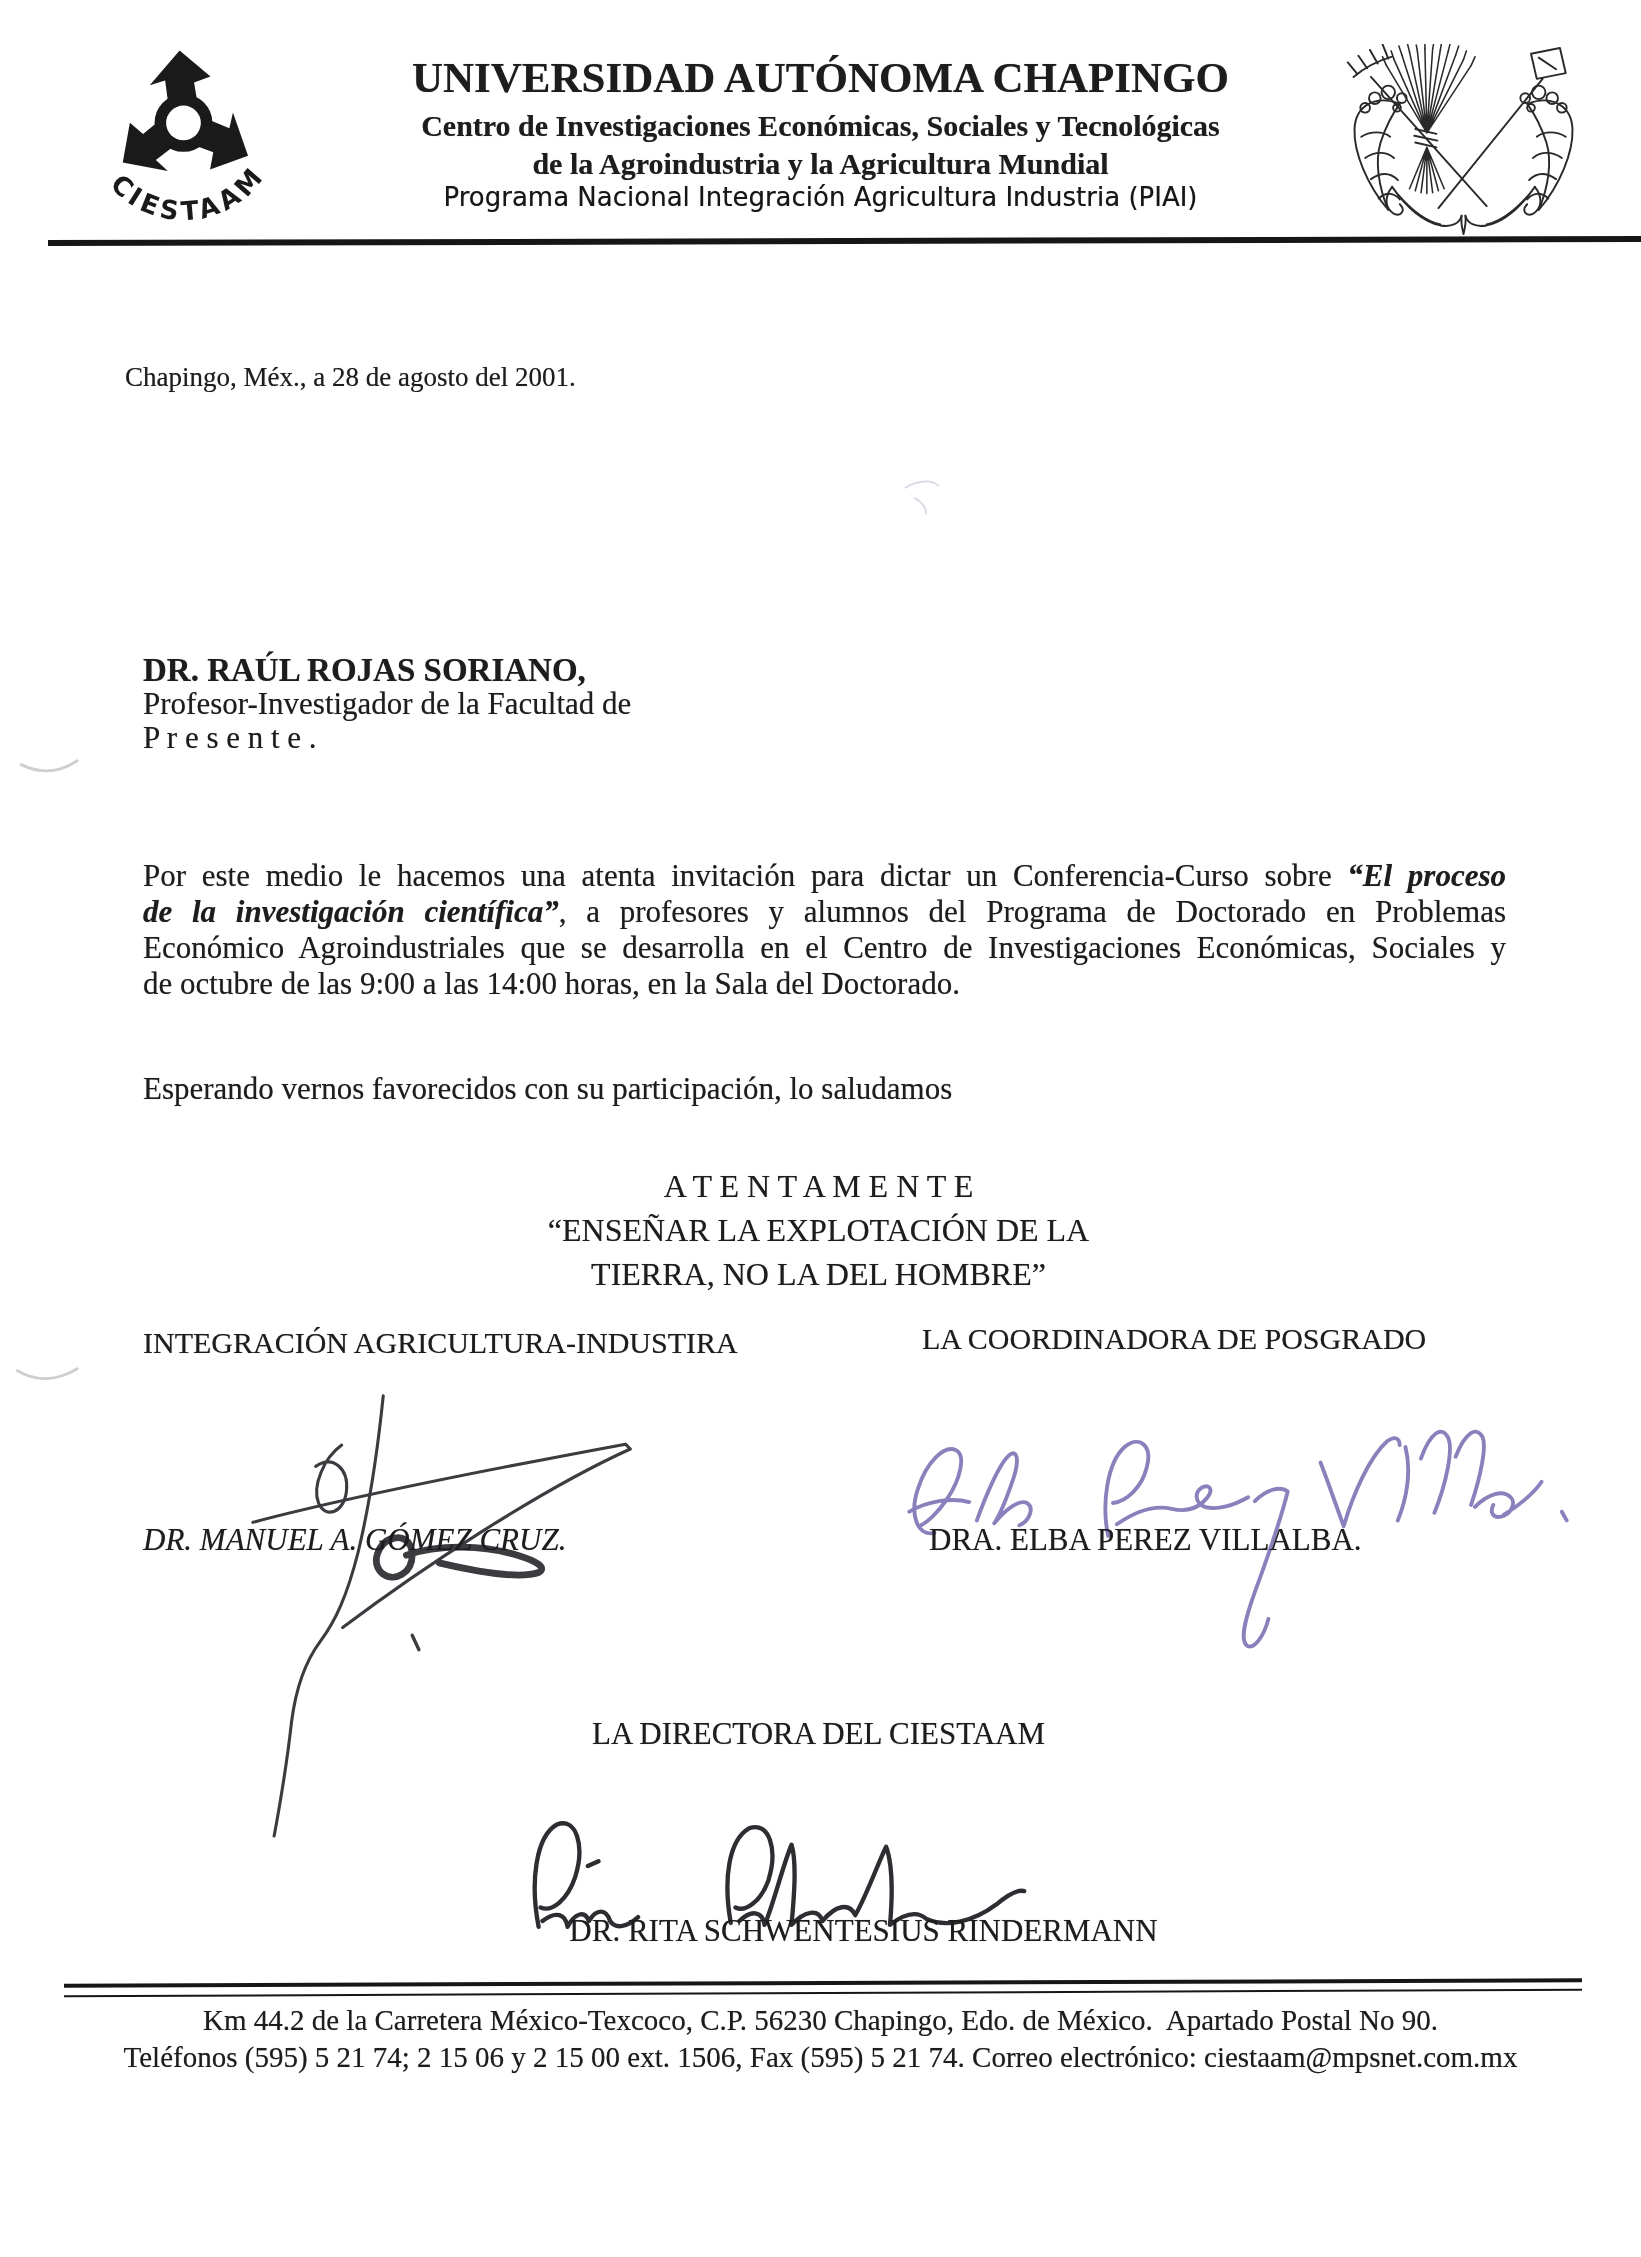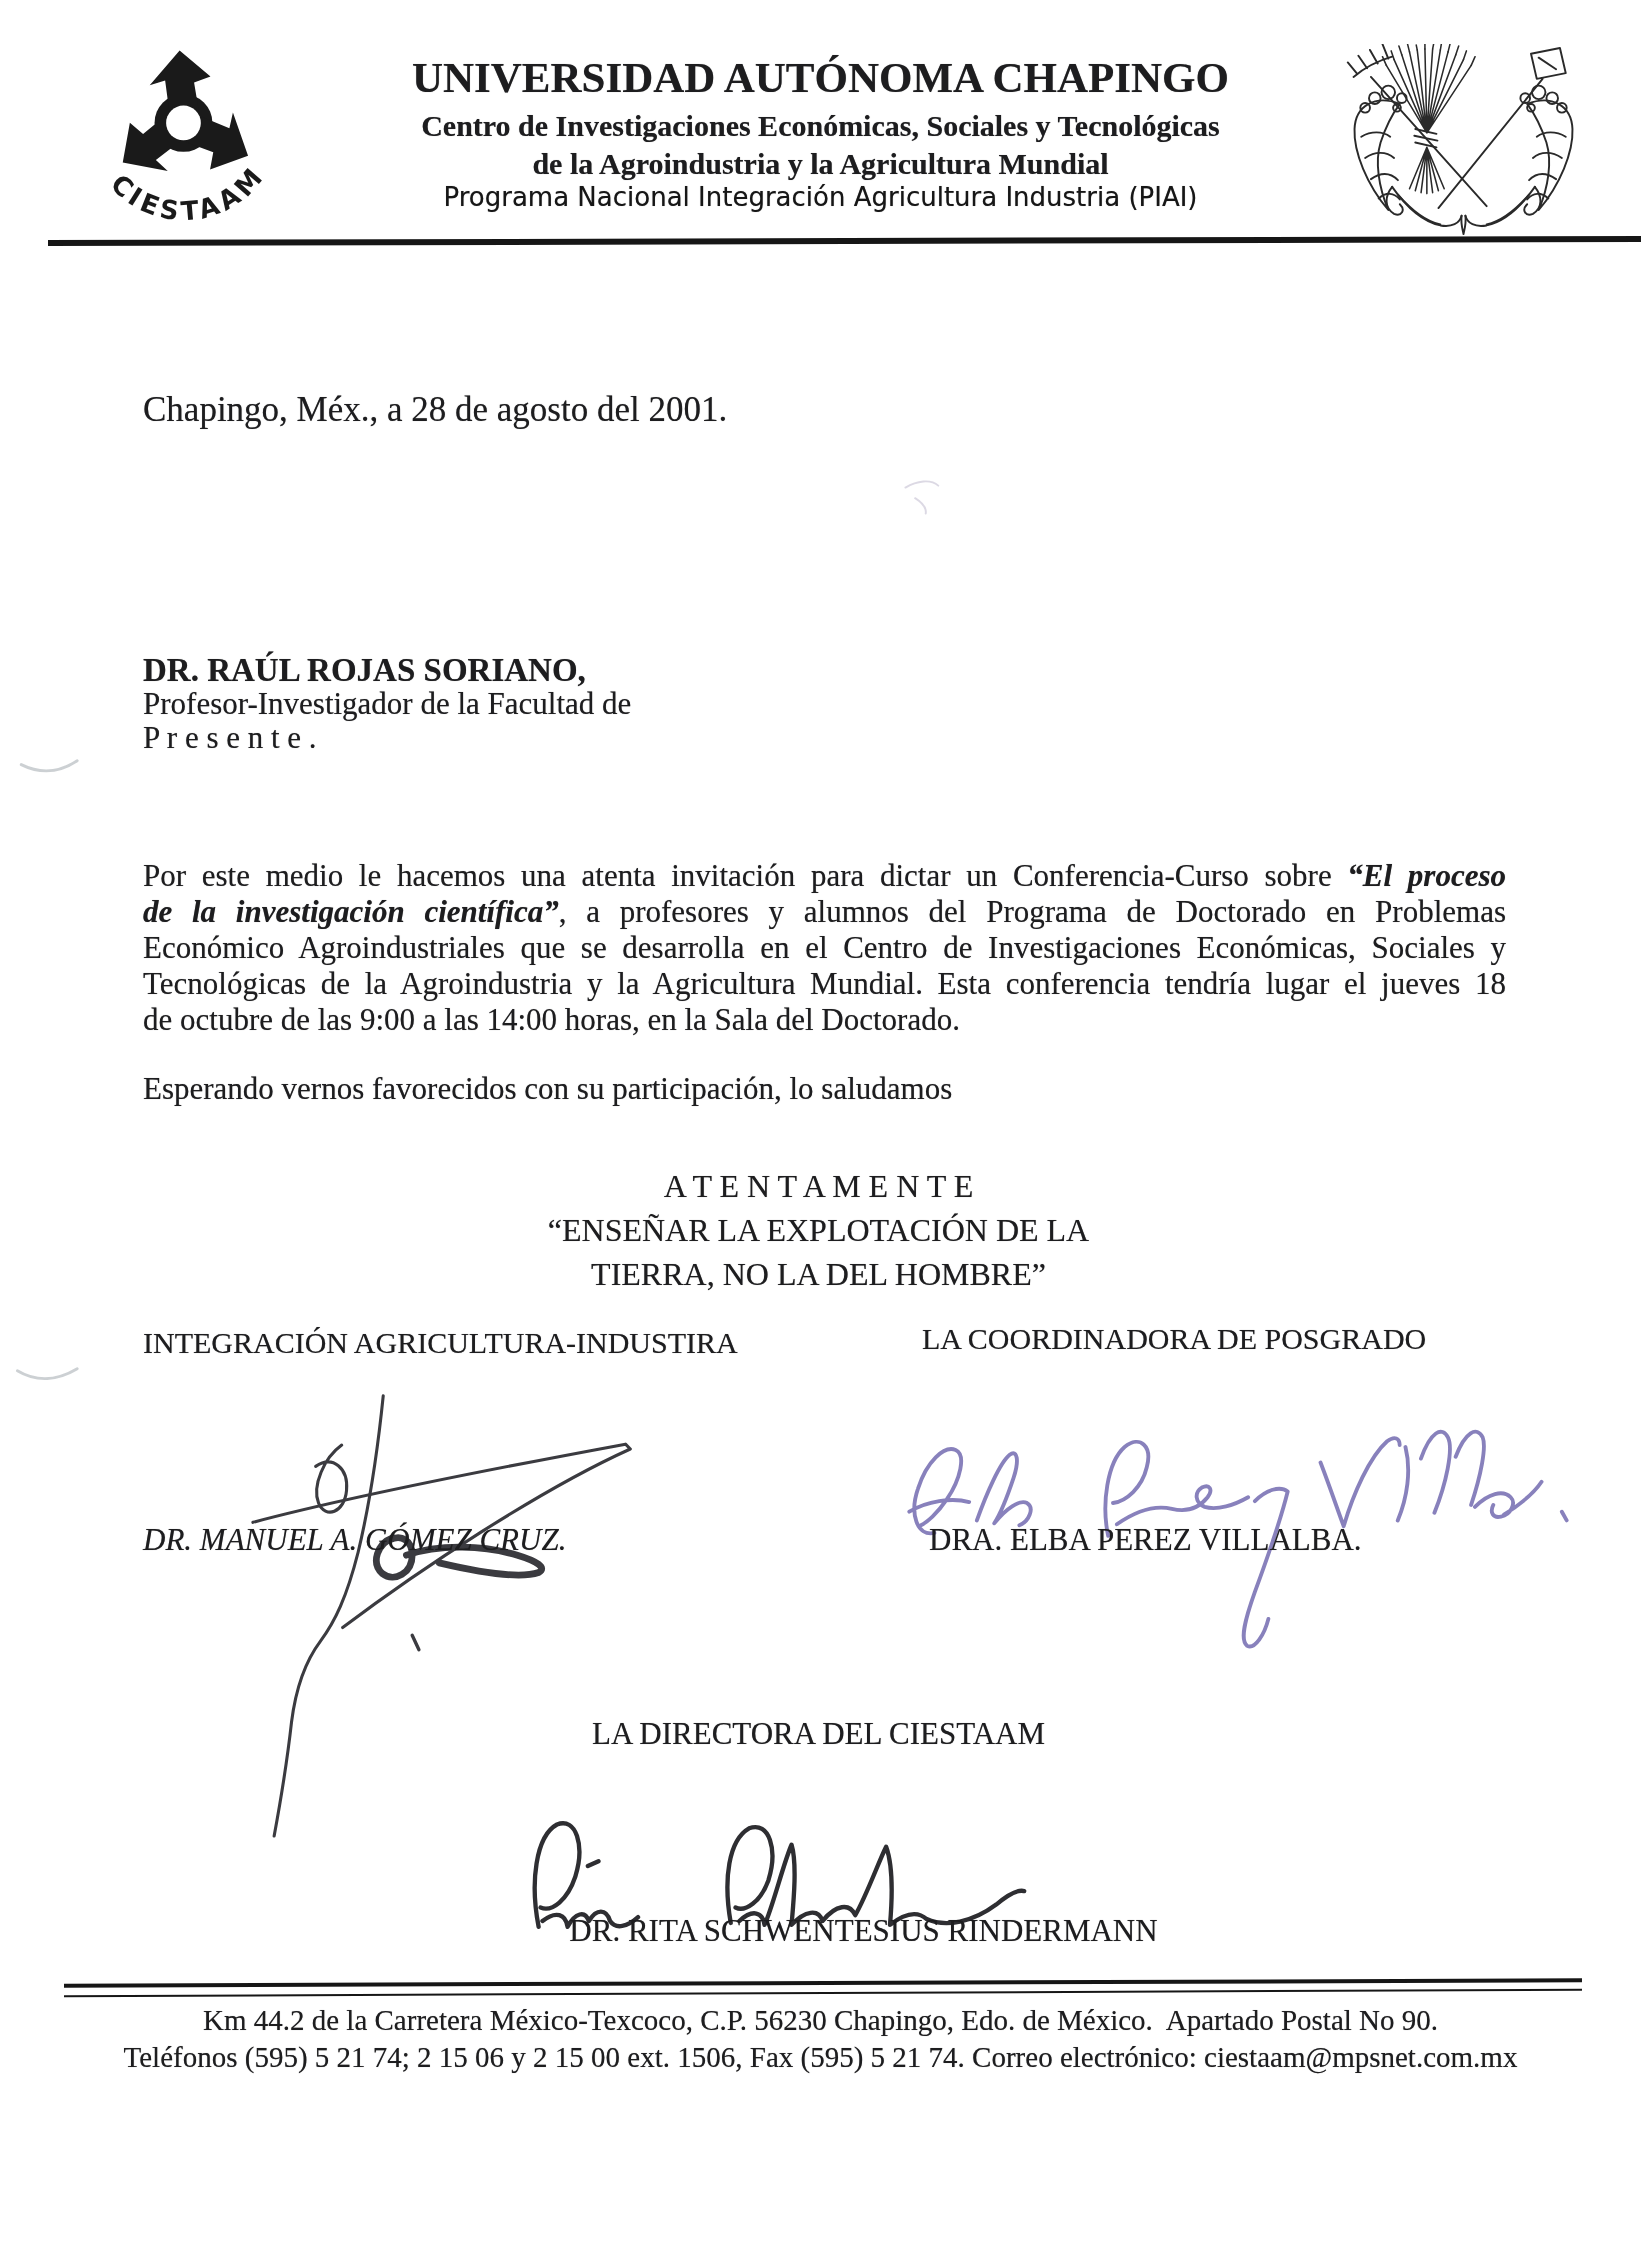--- a/index.html
+++ b/index.html
@@ -81,37 +81,36 @@
 
       <path d="M52,148 C66,168 84,184 102,188 C114,190 122,186 124,178 M200,148 C186,168 168,184 150,188 C138,190 130,186 128,178"></path>
       <path d="M58,156 C72,172 88,184 102,187 M194,156 C180,172 164,184 150,187"></path>
       <path d="M124,178 C123,186 125,192 126,197 M128,178 C129,186 127,192 126,197"></path>
       <path d="M52,148 C44,158 44,170 54,176 C62,179 66,172 60,166 M200,148 C208,158 208,170 198,176 C190,179 186,172 192,166"></path>
     </g>
   </svg>
 
   <div class="abs rule" style="left:48px;top:238px;width:1593px;height:5.8px;transform:rotate(-0.15deg);"></div>
 
-  <div class="abs soft" style="left:143px;top:362px;font-size:35px;margin-top:28px;">Chapingo, Méx., a 28 de agosto del 2001.</div>
+  <div class="abs soft" style="left:125px;top:362px;font-size:27px;">Chapingo, Méx., a 28 de agosto del 2001.</div>
 
   <div class="abs" style="left:143px;top:609px;line-height:34px;font-size:31px;">
     <div class="soft b" style="font-size:33px;margin-top:44px;">DR. RAÚL ROJAS SORIANO,</div>
     <div class="soft">Profesor-Investigador de la Facultad de</div>
     <div class="soft">P r e s e n t e .</div>
   </div>
 
   <div class="abs" style="left:143px;top:858px;width:1363px;font-size:31px;line-height:36px;">
     <div class="soft just">
       <span>Por este medio le hacemos una atenta invitación para dictar un Conferencia-Curso sobre </span><span class="bi">“El proceso</span>
     </div>
     <div class="soft just">
       <span class="bi">de la investigación científica”</span><span>, a profesores y alumnos del Programa de Doctorado en Problemas</span>
     </div>
     <div class="soft just">Económico Agroindustriales que se desarrolla en el Centro de Investigaciones Económicas, Sociales y</div>
-    <div class="soft just">Tecnológicas de la Agroindustria y la Agricultura Mundial. Esta conferencia tendría lugar el jueves 18</div>
     <div class="soft">de octubre de las 9:00 a las 14:00 horas, en la Sala del Doctorado.</div>
   </div>
 
   <div class="abs soft" style="left:143px;top:1071px;font-size:31px;">Esperando vernos favorecidos con su participación, lo saludamos</div>
 
   <div class="abs ctr" style="left:278px;top:1164px;width:1081px;font-size:32px;line-height:44px;">
     <div class="soft">A T E N T A M E N T E</div>
     <div class="soft">“ENSEÑAR LA EXPLOTACIÓN DE LA</div>
     <div class="soft">TIERRA, NO LA DEL HOMBRE”</div>
   </div>

